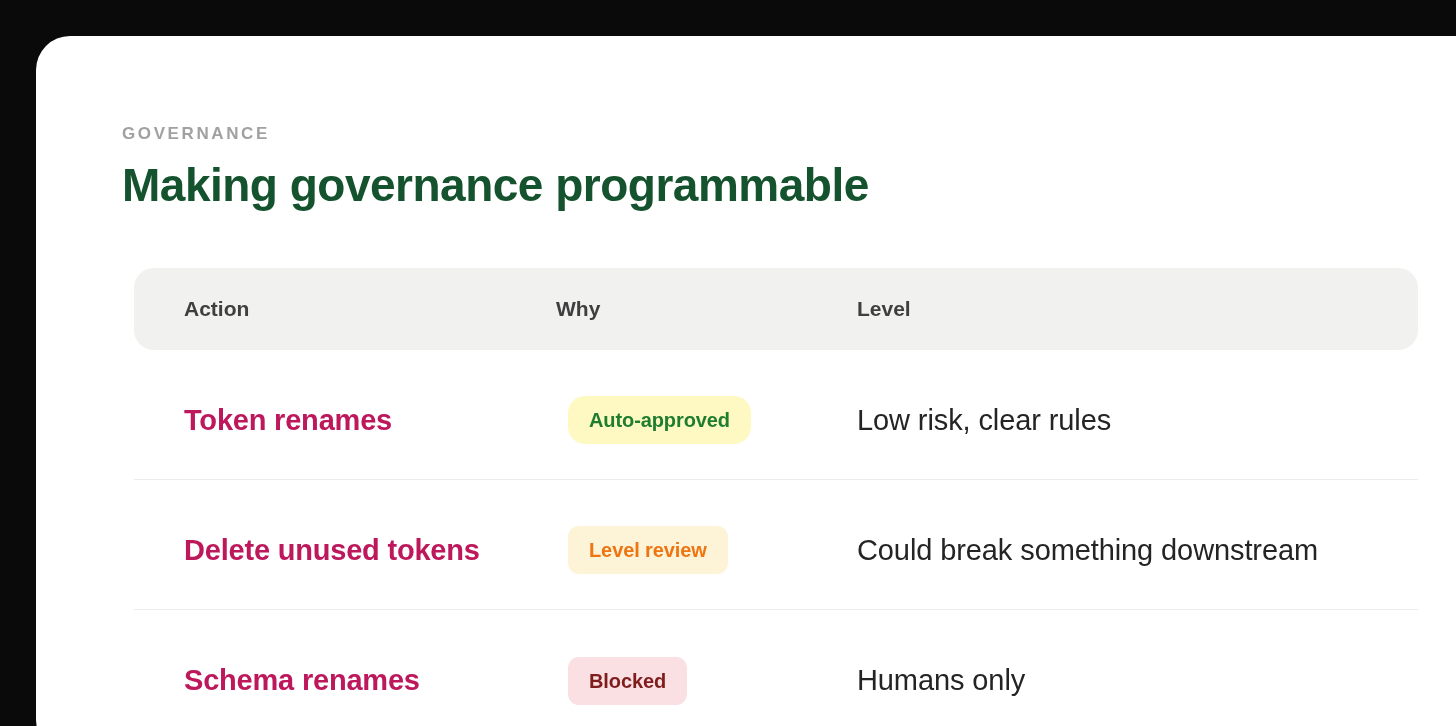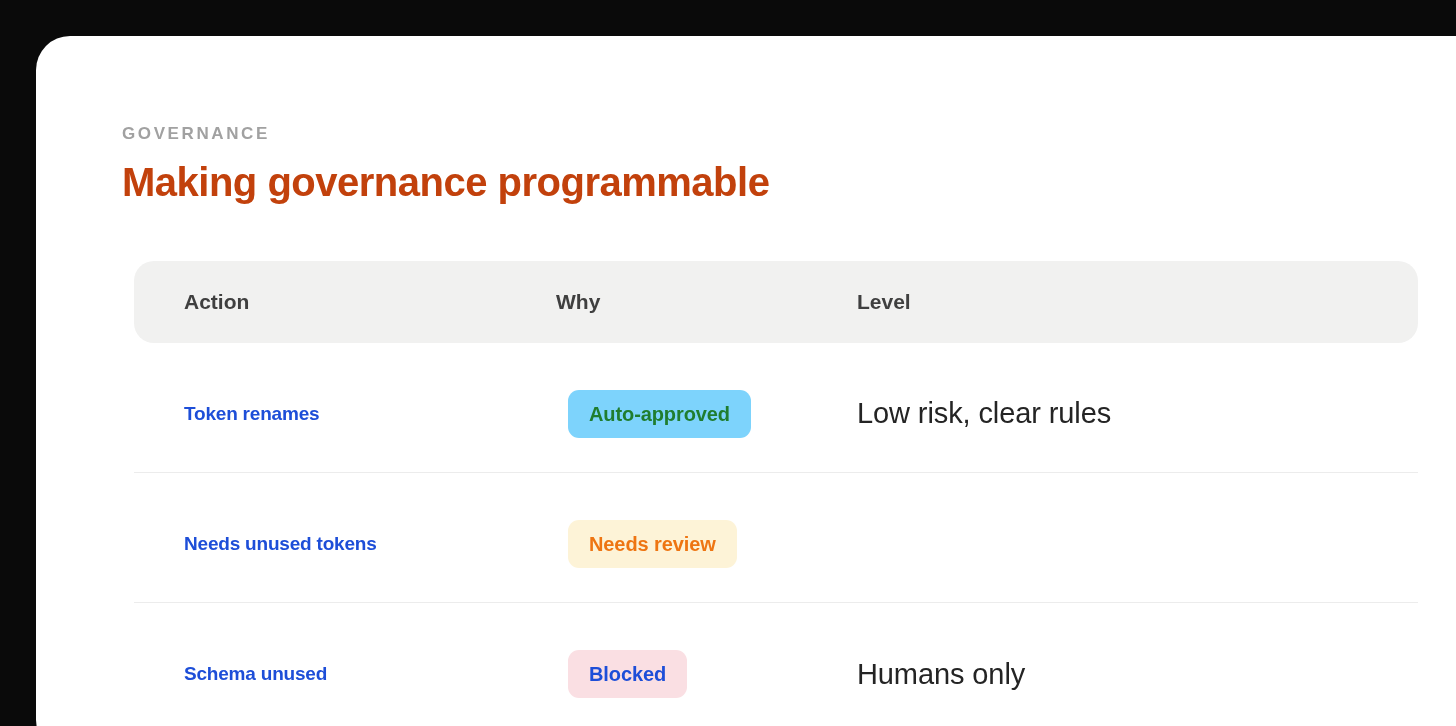--- a/index.html
+++ b/index.html
@@ -23,25 +23,25 @@
 
   .eyebrow {
     font-size: 17px;
     font-weight: 700;
     letter-spacing: 2.6px;
     color: #a1a1a1;
   }
 
   .title {
     margin-top: 16px;
-    font-size: 40px;
+    font-size: 46px;
     line-height: 1.1;
     font-weight: 700;
     letter-spacing: -0.5px;
-    color: #c2410c;
+    color: #14532d;
   }
 
   .table {
     margin-top: 57px;
     width: 1308px;
   }
 
   .table-header {
     background: #f1f1f0;
     border-radius: 20px;
@@ -64,23 +64,23 @@
     align-items: center;
     min-height: 118px;
     padding: 0 38px;
   }
 
   .table-row.with-divider {
     border-bottom: 1px solid #ececec;
   }
 
   .cell-action {
-    font-size: 19px;
+    font-size: 29px;
     font-weight: 700;
-    color: #1d4ed8;
+    color: #be185d;
     letter-spacing: -0.2px;
   }
 
   .cell-why {
     font-size: 29px;
     font-weight: 400;
     color: #242424;
     letter-spacing: -0.1px;
   }
 
@@ -107,34 +107,35 @@
 
     <div class="table-header">
       <div class="th">Action</div>
       <div class="th">Why</div>
       <div class="th">Level</div>
     </div>
 
     <div class="table-row with-divider">
       <div class="cell-action">Token renames</div>
       <div>
-        <span class="badge" style="background: #7dd3fc; color: rgb(31, 125, 47);">Auto-approved</span>
+        <span class="badge" style="background: #fef9c3; color: rgb(31, 125, 47); border-radius: 17px;">Auto-approved</span>
       </div>
       <div class="cell-why">Low risk, clear rules</div>
     </div>
 
     <div class="table-row with-divider">
-      <div class="cell-action">Needs unused tokens</div>
+      <div class="cell-action">Delete unused tokens</div>
       <div>
-        <span class="badge" style="background: rgb(253, 243, 215); color: rgb(238, 117, 18);">Needs review</span>
+        <span class="badge" style="background: rgb(253, 243, 215); color: rgb(238, 117, 18);">Level review</span>
       </div>
+      <div class="cell-why">Could break something downstream</div>
     </div>
 
     <div class="table-row">
-      <div class="cell-action">Schema unused</div>
+      <div class="cell-action">Schema renames</div>
       <div>
-        <span class="badge" style="background: rgb(250, 223, 227); color: #1d4ed8;">Blocked</span>
+        <span class="badge" style="background: rgb(250, 223, 227); color: #7f1d1d;">Blocked</span>
       </div>
       <div class="cell-why">Humans only</div>
     </div>
 
   </div>
 </div>
 
 </body></html>

